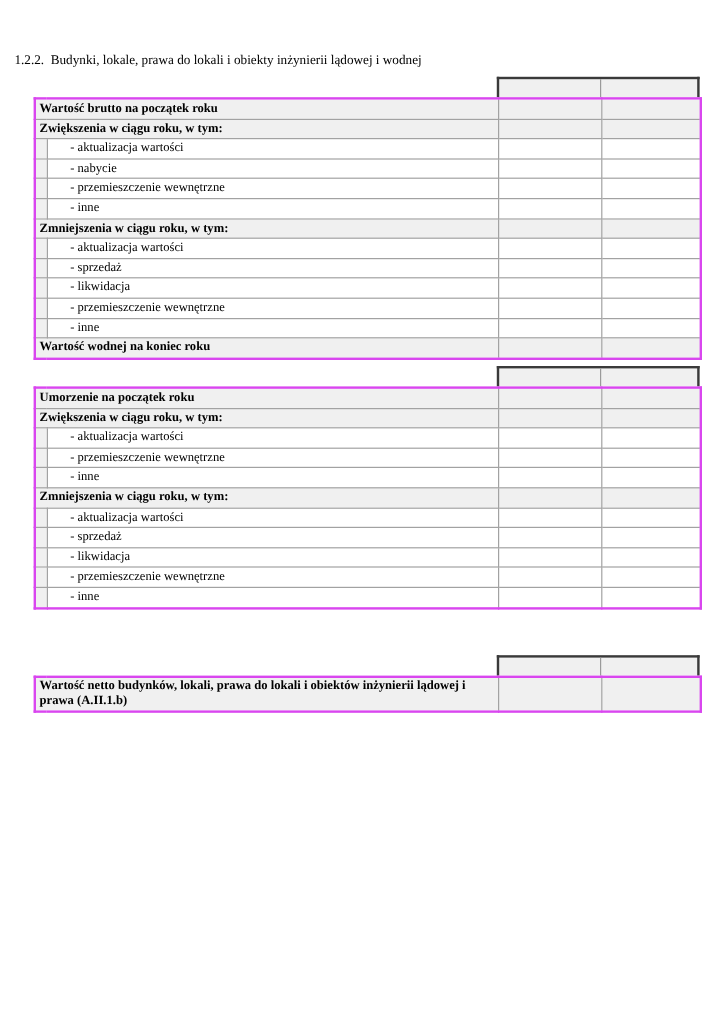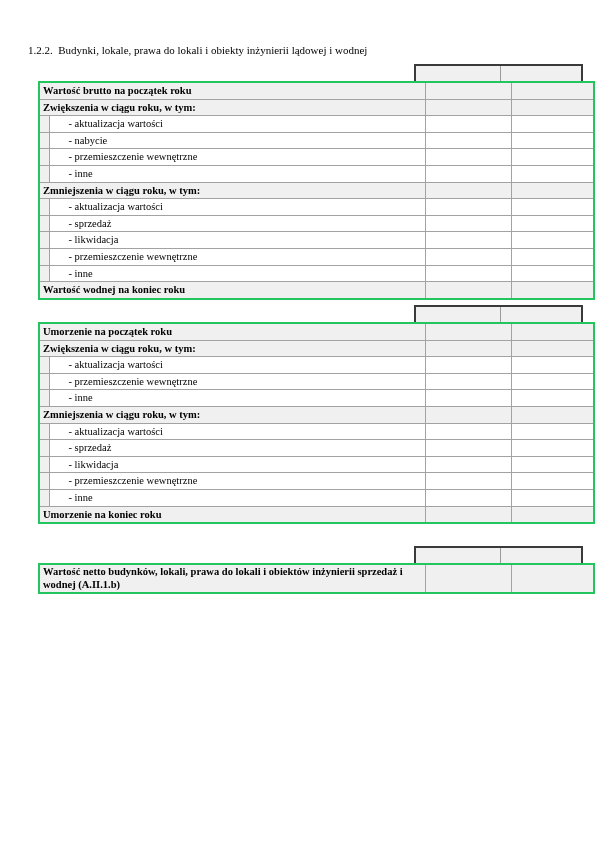--- a/index.html
+++ b/index.html
@@ -8,21 +8,21 @@
     width: 600px;
     height: 849px;
     background: #ffffff;
     font-family: "Liberation Serif", serif;
     color: #000;
     margin: 0 auto;
     overflow: hidden;
   }
   .doc-title {
     position: absolute;
-    left: 28px;
+    left: 12px;
     top: 44px;
     font-size: 11px;
     white-space: pre;
   }
   
   .hbox {
     position: absolute;
     left: 414px;
     width: 169px;
     height: 17px;
@@ -35,22 +35,21 @@
   .hbox .hcell { box-sizing: border-box; height: 100%; }
   .hbox .hcell.c1 { width: 85px; border-right: 1px solid #9a9a9a; }
   .hbox .hcell.c2 { flex: 1; }
 
   table.grid {
     position: absolute;
     left: 28px;
     width: 555px;
     border-collapse: collapse;
     table-layout: fixed;
-    border: 2px solid #22c55e;
-    margin-left: 10px;
+    border: 2px solid #d946ef;
   }
   table.grid td {
     border: 1px solid #a2a2a2;
     font-size: 10.5px;
     height: 15.6px;
     line-height: 15.6px;
     padding: 0;
     vertical-align: middle;
     overflow: hidden;
     white-space: nowrap;
@@ -237,41 +236,36 @@
           <td class="label">- przemieszczenie wewnętrzne</td>
           <td class="val"></td>
           <td class="val"></td>
         </tr>
         <tr class="sub">
           <td class="indent"></td>
           <td class="label">- inne</td>
           <td class="val"></td>
           <td class="val"></td>
         </tr>
-        <tr class="header">
-          <td class="label" colspan="2">Umorzenie na koniec roku</td>
-          <td class="val"></td>
-          <td class="val"></td>
-        </tr>
       </tbody>
   </table>
 
   <div class="hbox" style="top:546px">
       <div class="hcell c1"></div>
       <div class="hcell c2"></div>
     </div>
   <table class="grid wrap" style="top:563px">
     <colgroup>
         <col style="width:10px">
         <col style="width:376px">
         <col style="width:86px">
         <col style="width:83px">
       </colgroup>
     <tbody>
         <tr class="header">
-          <td class="label" colspan="2">Wartość netto budynków, lokali, prawa do lokali i obiektów inżynierii sprzedaż i wodnej (A.II.1.b)</td>
+          <td class="label" colspan="2">Wartość netto budynków, lokali, prawa do lokali i obiektów inżynierii lądowej i prawa (A.II.1.b)</td>
           <td class="val"></td>
           <td class="val"></td>
         </tr>
       </tbody>
   </table>
 
 </div>
 
 </body></html>

